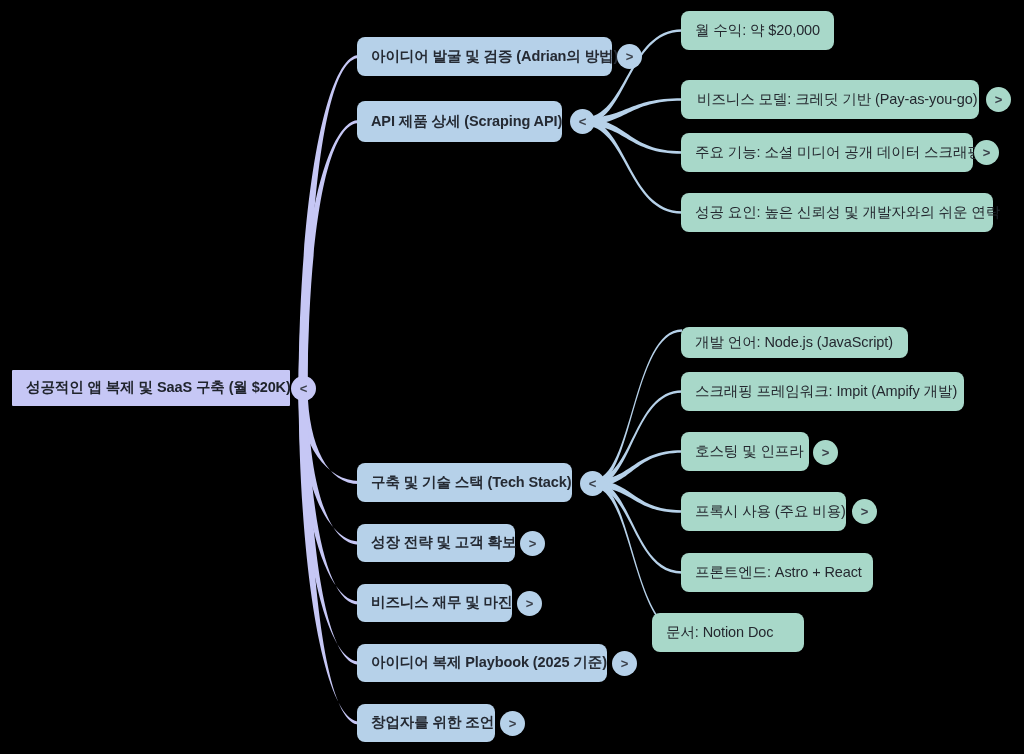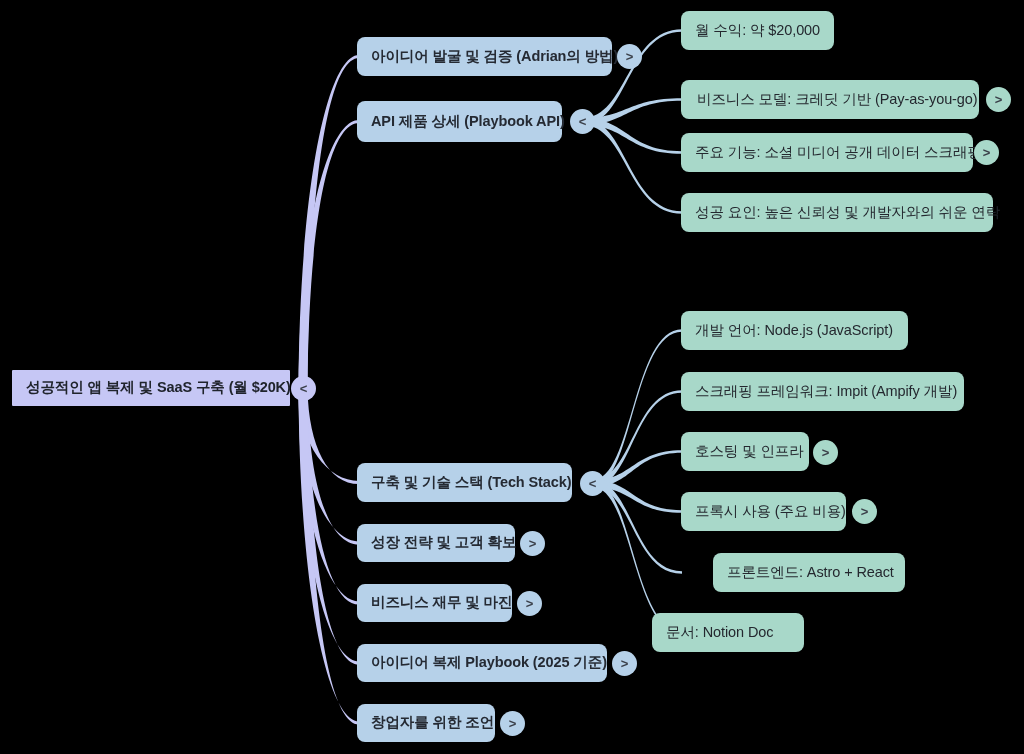--- a/index.html
+++ b/index.html
@@ -95,43 +95,43 @@
       <path d="M 592.5 480 C 632.775 480, 632.775 571.2, 682 571.2 L 682 573.8 C 632.775 573.8, 632.775 487, 592.5 487 Z" fill="#b6d1e9"></path>
       <path d="M 592.5 480 C 632.775 480, 632.775 631.2, 682 631.2 L 682 633.8 C 632.775 633.8, 632.775 487, 592.5 487 Z" fill="#b6d1e9"></path>
     </svg>
 
   <div class="node root" id="node-root" style="left: 12px; top: 370px; width: 278px; height: 36px; z-index: 4;">성공적인 앱 복제 및 SaaS 구축 (월 $20K)</div>
   <div class="toggle root-t" id="toggle-root" style="left: 291px; top: 376px; z-index: 5;">&lt;</div>
 
   <div id="branch-layer">
       <div class="node branch" style="left: 357px; top: 37px; width: 255px; height: 39px; z-index: 4;">아이디어 발굴 및 검증 (Adrian의 방법)</div>
       <div class="toggle branch-t" style="left: 617px; top: 44px; z-index: 5;">&gt;</div>
-      <div class="node branch" style="left: 357px; top: 101px; width: 205px; height: 41px; z-index: 4;">API 제품 상세 (Playbook API)</div>
+      <div class="node branch" style="left: 357px; top: 101px; width: 205px; height: 41px; z-index: 4;">API 제품 상세 (Scraping API)</div>
       <div class="toggle branch-t" style="left: 570px; top: 109px; z-index: 5;">&lt;</div>
       <div class="node branch" style="left: 357px; top: 463px; width: 215px; height: 39px; z-index: 4;">구축 및 기술 스택 (Tech Stack)</div>
       <div class="toggle branch-t" style="left: 580px; top: 471px; z-index: 5;">&lt;</div>
       <div class="node branch" style="left: 357px; top: 524px; width: 158px; height: 38px; z-index: 4;">성장 전략 및 고객 확보</div>
       <div class="toggle branch-t" style="left: 520px; top: 531px; z-index: 5;">&gt;</div>
       <div class="node branch" style="left: 357px; top: 584px; width: 155px; height: 38px; z-index: 4;">비즈니스 재무 및 마진</div>
       <div class="toggle branch-t" style="left: 517px; top: 591px; z-index: 5;">&gt;</div>
       <div class="node branch" style="left: 357px; top: 644px; width: 250px; height: 38px; z-index: 4;">아이디어 복제 Playbook (2025 기준)</div>
       <div class="toggle branch-t" style="left: 612px; top: 651px; z-index: 5;">&gt;</div>
       <div class="node branch" style="left: 357px; top: 704px; width: 138px; height: 38px; z-index: 4;">창업자를 위한 조언</div>
       <div class="toggle branch-t" style="left: 500px; top: 711px; z-index: 5;">&gt;</div>
     </div>
   <div id="leaf-layer">
       <div class="node leaf" style="left: 681px; top: 11px; width: 153px; height: 39px; z-index: 4;">월 수익: 약 $20,000</div>
       <div class="node leaf" style="left: 681px; top: 80px; width: 298px; height: 39px; z-index: 4; padding-left: 16px;">비즈니스 모델: 크레딧 기반 (Pay-as-you-go)</div>
       <div class="toggle leaf-t" style="left: 986px; top: 87px; z-index: 5;">&gt;</div>
       <div class="node leaf" style="left: 681px; top: 133px; width: 292px; height: 39px; z-index: 4;">주요 기능: 소셜 미디어 공개 데이터 스크래핑</div>
       <div class="toggle leaf-t" style="left: 974px; top: 140px; z-index: 5;">&gt;</div>
       <div class="node leaf" style="left: 681px; top: 193px; width: 312px; height: 39px; z-index: 4;">성공 요인: 높은 신뢰성 및 개발자와의 쉬운 연락</div>
-      <div class="node leaf" style="left: 681px; top: 311px; width: 227px; height: 39px; z-index: 4;">개발 언어: Node.js (JavaScript)</div>
+      <div class="node leaf" style="left: 681px; top: 327px; width: 227px; height: 31px; z-index: 4;">개발 언어: Node.js (JavaScript)</div>
       <div class="node leaf" style="left: 681px; top: 372px; width: 283px; height: 39px; z-index: 4;">스크래핑 프레임워크: Impit (Ampify 개발)</div>
       <div class="node leaf" style="left: 681px; top: 432px; width: 128px; height: 39px; z-index: 4;">호스팅 및 인프라</div>
       <div class="toggle leaf-t" style="left: 813px; top: 440px; z-index: 5;">&gt;</div>
       <div class="node leaf" style="left: 681px; top: 492px; width: 165px; height: 39px; z-index: 4;">프록시 사용 (주요 비용)</div>
       <div class="toggle leaf-t" style="left: 852px; top: 499px; z-index: 5;">&gt;</div>
-      <div class="node leaf" style="left: 681px; top: 553px; width: 192px; height: 39px; z-index: 4; margin-left: 32px;">프론트엔드: Astro + React</div>
+      <div class="node leaf" style="left: 681px; top: 553px; width: 192px; height: 39px; z-index: 4;">프론트엔드: Astro + React</div>
       <div class="node leaf" style="left: 652px; top: 613px; width: 152px; height: 39px; z-index: 4;">문서: Notion Doc</div>
     </div>
 
 </div>
 
 </body></html>

